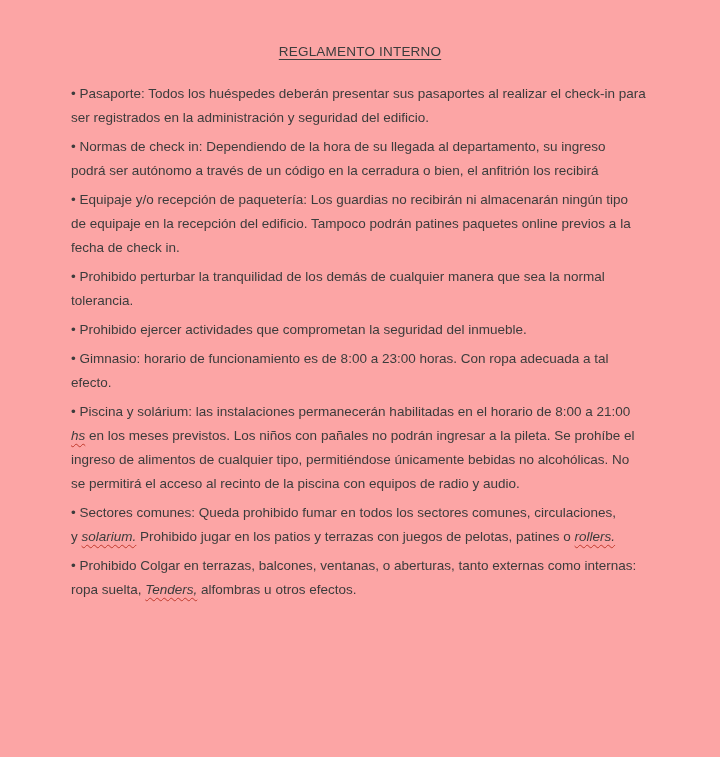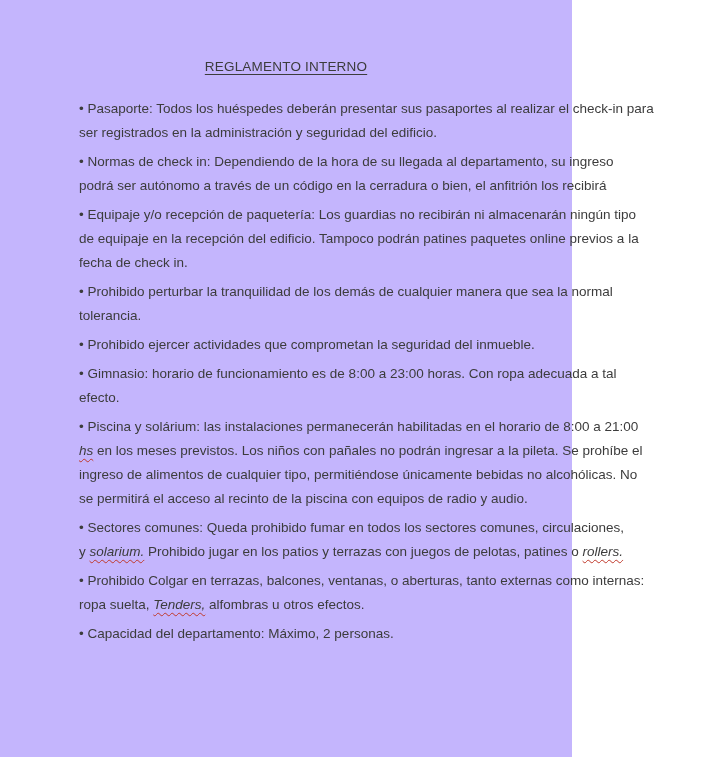--- a/index.html
+++ b/index.html
@@ -9,39 +9,39 @@
   }
   body {
     width: 720px;
     height: 757px;
     overflow: hidden;
     font-family: "Liberation Sans", "DejaVu Sans", sans-serif;
     color: var(--text-color, #3c3c3c);
   }
   .page {
     box-sizing: border-box;
-    width: 572px;
+    width: 720px;
     height: 757px;
-    padding: 55px 67px 0 67px;
-    background: #c4b5fd;
+    padding: 40px 67px 0 67px;
+    background: #fca5a5;
   }
   .doc-title {
     text-align: center;
     font-size: 13.5px;
     line-height: 24px;
     letter-spacing: 0.2px;
     margin-bottom: 18px;
   }
   .doc-title span {
     text-decoration: underline;
     text-underline-offset: 3px;
     text-decoration-thickness: 1px;
   }
   .para {
-    margin: 0 0 5px 12px;
+    margin: 0 0 5px 4px;
   }
   .line {
     font-size: 13.5px;
     line-height: 24px;
     white-space: nowrap;
   }
   .sq {
     text-decoration: underline;
     text-decoration-style: wavy;
     text-decoration-color: var(--squiggle-color, #c0392b);
@@ -89,17 +89,14 @@
         <div class="line"><span>se permitirá el acceso al recinto de la piscina con equipos de radio y audio.</span></div>
       </div>
       <div class="para">
         <div class="line"><span>• Sectores comunes: Queda prohibido fumar en todos los sectores comunes, circulaciones,</span></div>
         <div class="line"><span>y </span><span class="sq">solarium.</span><span> Prohibido jugar en los patios y terrazas con juegos de pelotas, patines o </span><span class="sq">rollers.</span></div>
       </div>
       <div class="para">
         <div class="line"><span>• Prohibido Colgar en terrazas, balcones, ventanas, o aberturas, tanto externas como internas:</span></div>
         <div class="line"><span>ropa suelta, </span><span class="sq">Tenders,</span><span> alfombras u otros efectos.</span></div>
       </div>
-      <div class="para">
-        <div class="line"><span>• Capacidad del departamento: Máximo, 2 personas.</span></div>
-      </div>
     </div>
 </div>
 
 </body></html>

